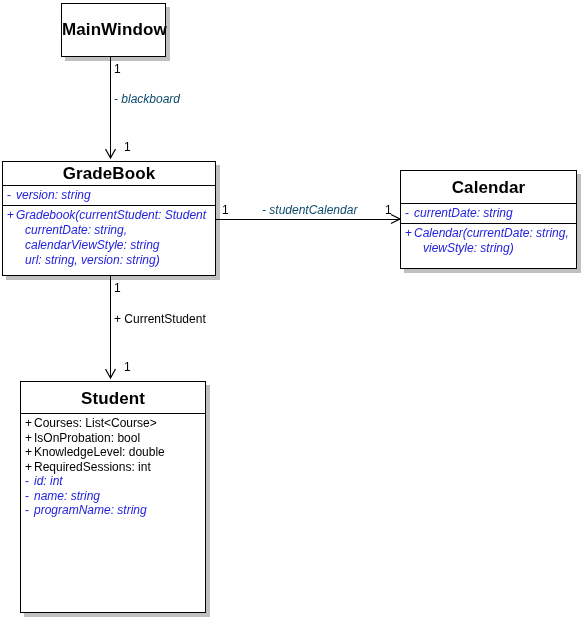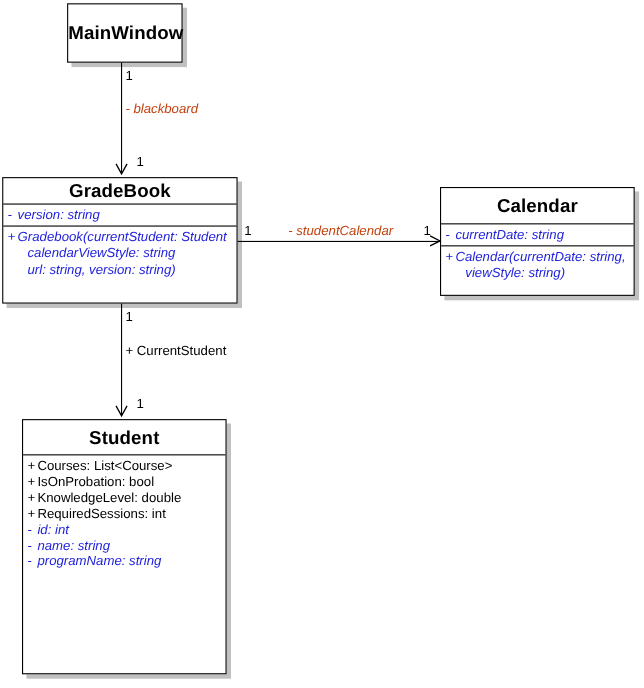--- a/index.html
+++ b/index.html
@@ -89,21 +89,21 @@
     font-size: 12px;
     line-height: 14px;
     white-space: nowrap;
     color: #000000;
   }
   .lbl.mult {
     font-size: 12px;
     color: #000000;
   }
   .lbl.role {
-    color: #c2410c;
+    color: #0c4a6e;
     font-style: italic;
   }
   .lbl.role-plain {
     color: #000000;
     font-style: normal;
   }
 </style>
 </head>
 <body>
 
@@ -117,20 +117,21 @@
     <div class="class-title">GradeBook</div>
     <div class="compartment">
       <div class="member">
         <span class="vis">-</span><span>version: string</span>
       </div>
     </div>
     <div class="compartment">
       <div class="member">
         <span class="vis">+</span><span>Gradebook(currentStudent: Student</span>
       </div>
+      <div class="member cont">currentDate: string,</div>
       <div class="member cont">calendarViewStyle: string</div>
       <div class="member cont">url: string, version: string)</div>
     </div>
   </div>
 
   <div class="uml-class" style="left:400px; top:170px; width:177px; height:99px;">
     <div class="class-title" style="padding-top:10px; padding-bottom:9px;">Calendar</div>
     <div class="compartment">
       <div class="member">
         <span class="vis">-</span><span>currentDate: string</span>

